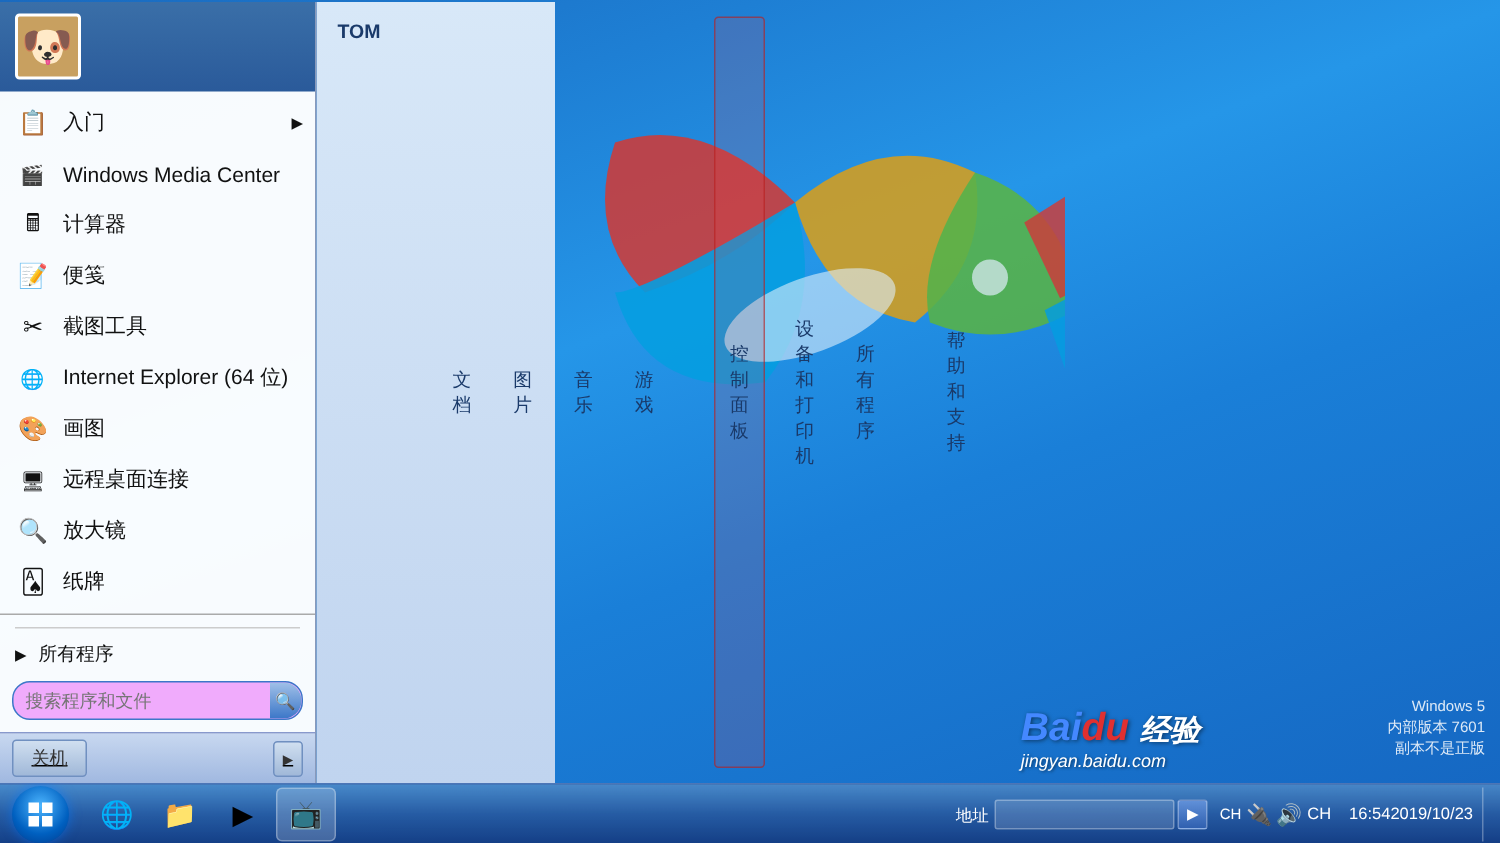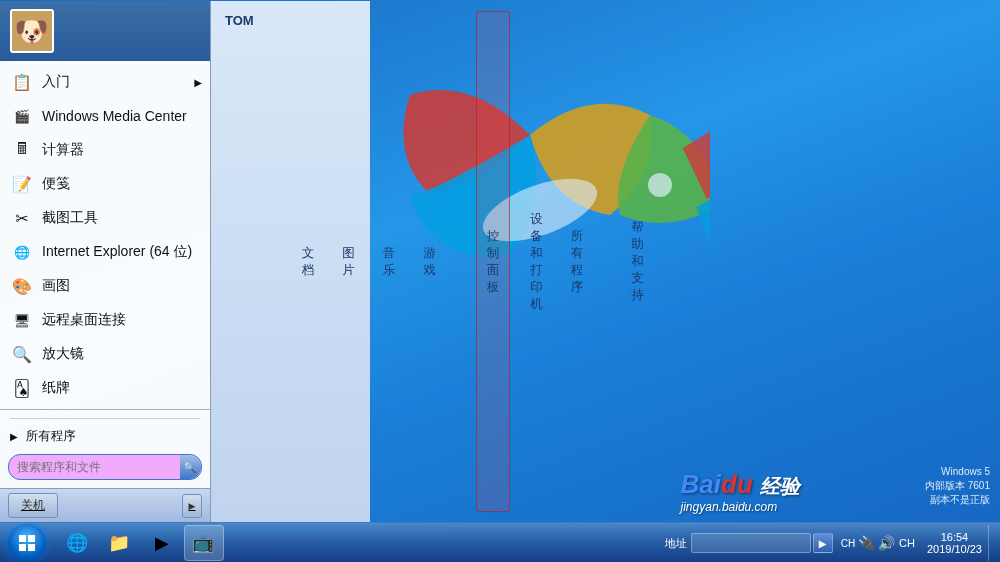--- a/index.html
+++ b/index.html
@@ -138,21 +138,21 @@
     .tray-icons {
       display: flex;
       align-items: center;
       gap: 3px;
       font-size: 10px;
       color: white;
       margin-right: 6px;
     }
     .tray-time {
       display: flex;
-      flex-direction: column;
+      flex-direction: row;
       align-items: center;
       justify-content: center;
       color: white;
       font-size: 11px;
       padding: 0 6px;
       height: 40px;
       cursor: pointer;
     }
     .show-desktop {
       width: 8px;

